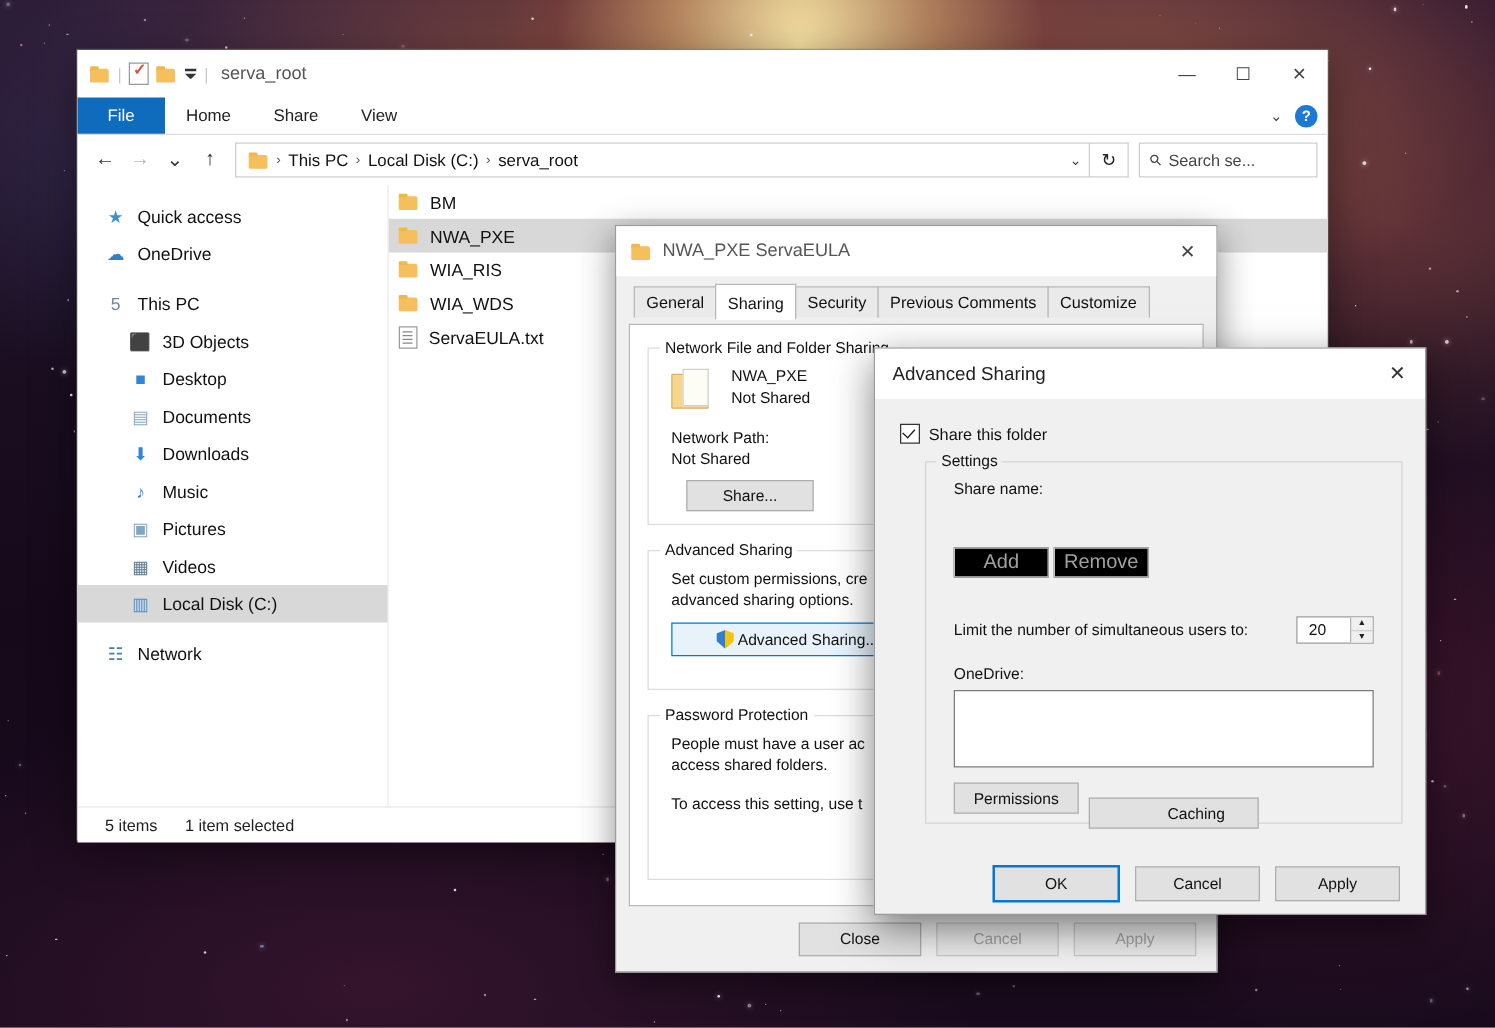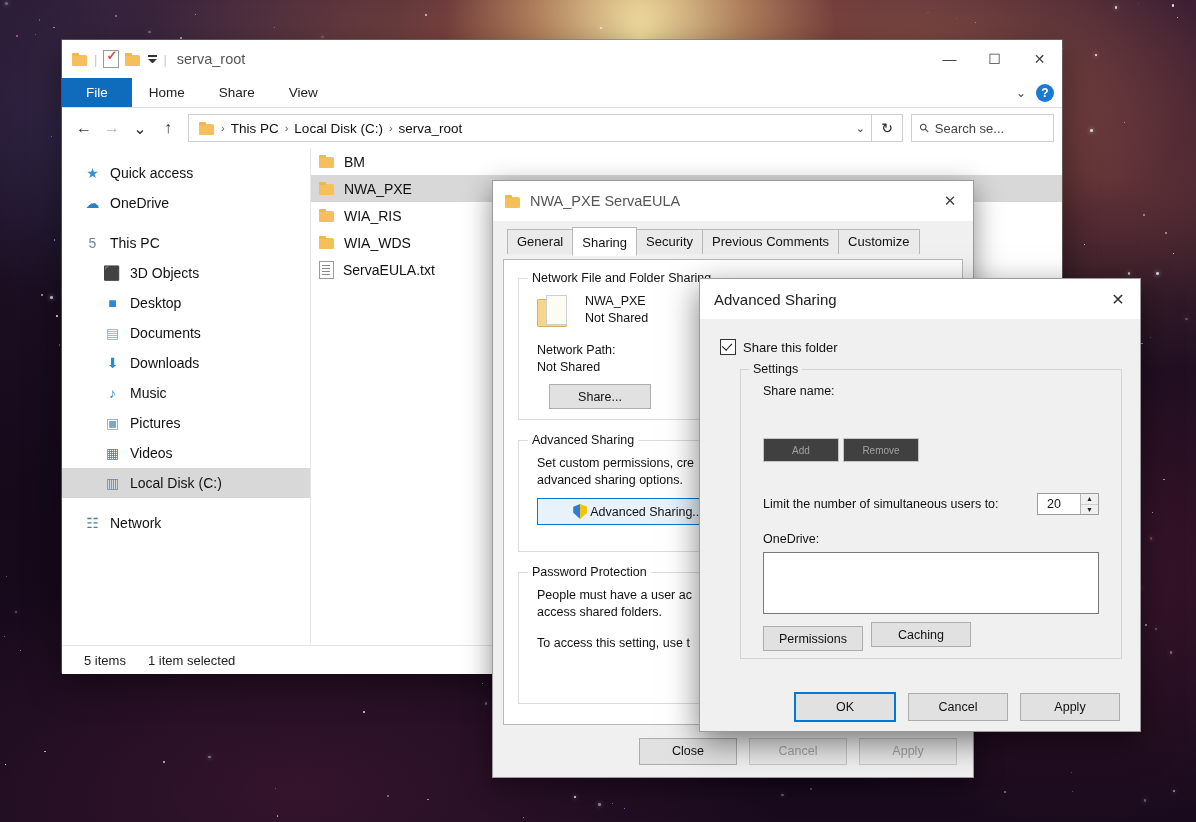--- a/index.html
+++ b/index.html
@@ -106,21 +106,21 @@
   #adv-title .t{font-size:15px;color:#222;}
   #adv-close{position:absolute;right:0;top:0;width:44px;height:40px;display:flex;align-items:center;justify-content:center;font-size:16px;color:#333;}
   #share-check-row{position:absolute;left:20px;top:60px;display:flex;align-items:center;gap:7px;}
   .chk{width:14px;height:14px;border:1px solid #333;background:#fff;position:relative;}
   .chk.on:after{content:"";position:absolute;left:3px;top:1px;width:5px;height:8px;border:solid #111;border-width:0 1.7px 1.7px 0;transform:rotate(42deg);}
   #share-check-row .lbl{font-size:13px;color:#111;}
   #adv-settings{position:absolute;left:40px;top:90px;width:380px;height:288px;border:1px solid #d4d4d4;}
   #adv-settings > .glabel{position:absolute;top:-8px;left:8px;background:#f0f0f0;padding:0 4px;font-size:12.5px;color:#111;}
   .flabel{font-size:12.5px;color:#111;}
   #sharename-input{position:absolute;left:22px;top:34px;width:336px;height:24px;border:1px solid #2a8ad4;background:#fff;font-size:12.5px;color:#111;display:flex;align-items:center;padding-left:7px;box-sizing:border-box;}
-  .smallbtn{width:74px;height:22px;background:#404040;border:1px solid #c4c4c4;font-size:10px;color:#a0a0a0;display:flex;align-items:center;justify-content:center;}
+  .smallbtn{width:74px;height:22px;background:#000000;border:1px solid #c4c4c4;font-size:16px;color:#a0a0a0;display:flex;align-items:center;justify-content:center;}
   #spin{position:absolute;right:22px;top:123px;width:62px;height:22px;display:flex;border:1px solid #9c9c9c;background:#fff;box-sizing:border-box;}
   #spin .val{flex:1;font-size:12.5px;color:#111;display:flex;align-items:center;padding-left:9px;}
   #spin .arrows{width:17px;border-left:1px solid #b5b5b5;display:flex;flex-direction:column;background:#f0f0f0;}
   #spin .arrows div{flex:1;display:flex;align-items:center;justify-content:center;font-size:7px;color:#222;}
   #spin .arrows div:first-child{border-bottom:1px solid #cfcfcf;}
   #comments-box{position:absolute;left:22px;top:182px;width:336px;height:62px;border:1px solid #7a7a7a;background:#fff;box-sizing:border-box;}
   #adv-footer{position:absolute;left:0;right:0;bottom:0;height:48px;display:flex;align-items:center;justify-content:flex-end;gap:12px;padding-right:20px;}
   .abtn{width:98px;height:26px;background:#e1e1e1;border:1px solid #adadad;font-size:12.5px;color:#111;display:flex;align-items:center;justify-content:center;}
   .abtn.default{border:2px solid #0078d7;}
 </style>
@@ -613,21 +613,21 @@
       <div class="arrows">
         <div>▲</div>
         <div>▼</div>
       </div>
     </div>
 
     <div class="flabel" style="position:absolute;left:22px;top:162px;">OneDrive:</div>
     <div id="comments-box"></div>
 
     <div class="winbtn2" style="position:absolute;left:22px;top:256px;width:98px;">Permissions</div>
-    <div class="winbtn2" style="position:absolute;left:130px;top:252px;width:98px;">Caching</div>
+    <div class="winbtn2" style="position:absolute;left:130px;top:268px;width:98px;padding-left:36px;">Caching</div>
   </div>
 
   <div id="adv-footer">
     <div class="abtn default">OK</div>
     <div class="abtn">Cancel</div>
     <div class="abtn">Apply</div>
   </div>
 </div>
 
 </body></html>

